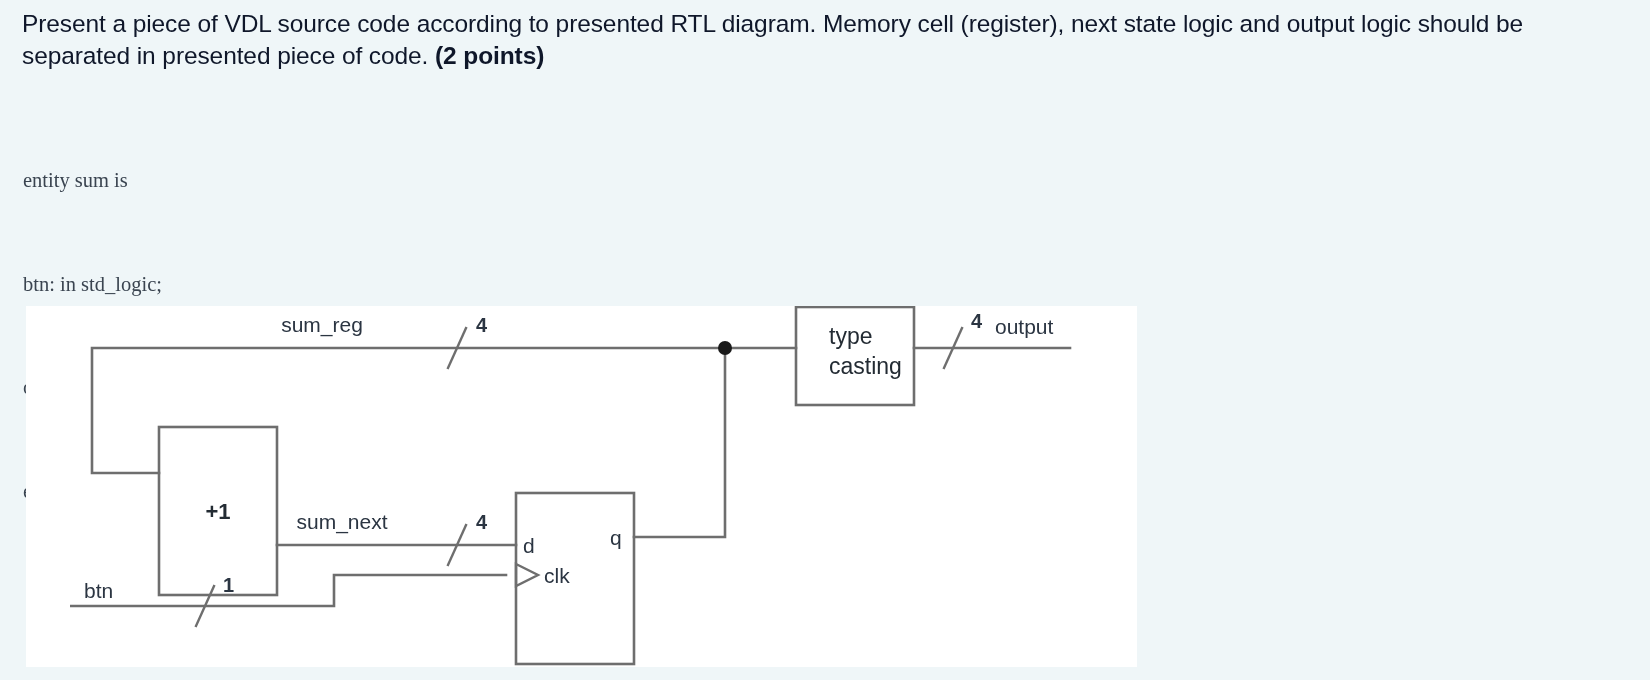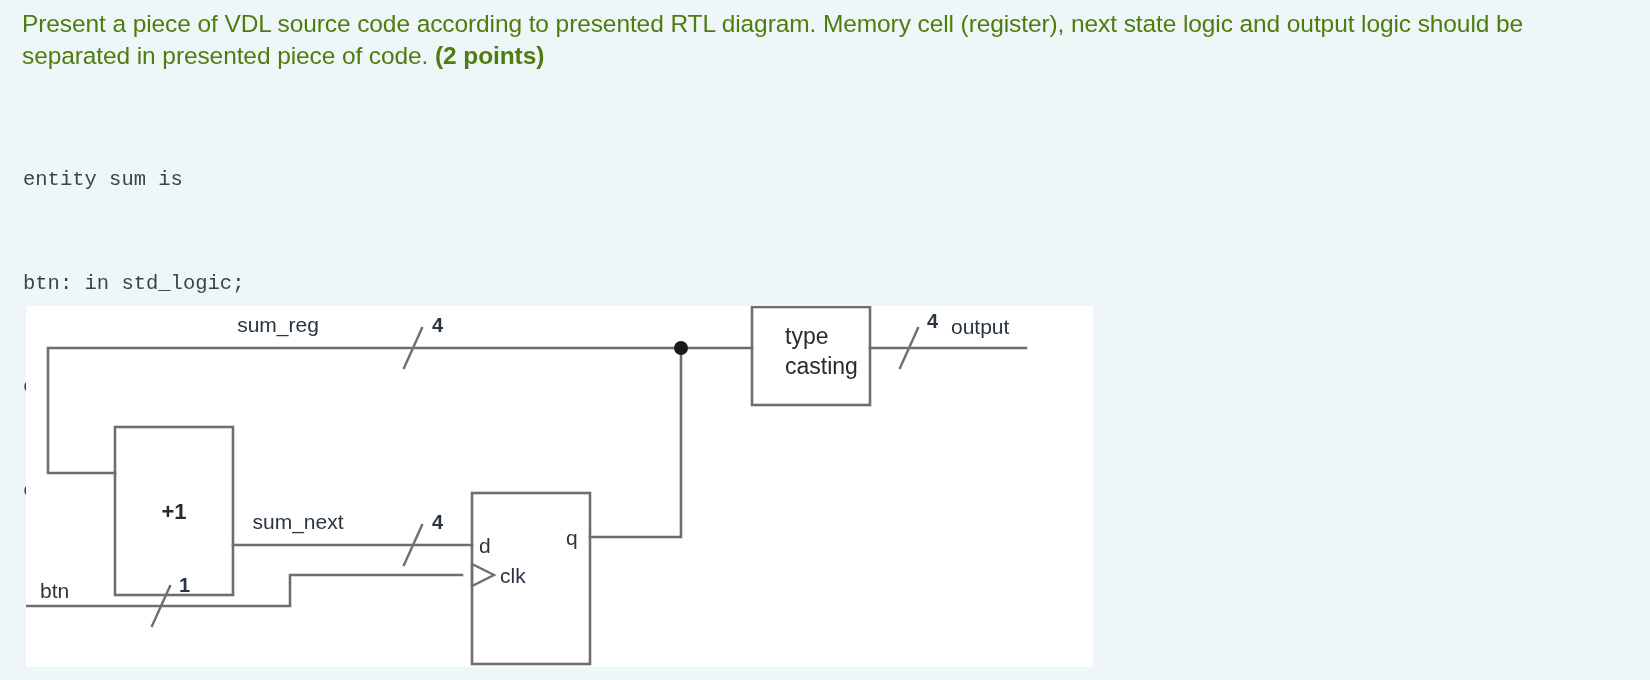--- a/index.html
+++ b/index.html
@@ -24,48 +24,49 @@
 
   
   .prompt {
     position: absolute;
     left: 22px;
     top: 8px;
     width: 1600px;
     font-size: 24.5px;
     line-height: 1.32;
     letter-spacing: -0.1px;
-    color: #4d7c0f;
+    color: #0f172a;
   }
   .prompt b {
     font-weight: 700;
   }
 
   
   .code {
     position: absolute;
     left: 23px;
     top: 94px;
     font-family: "Liberation Mono", "DejaVu Sans Mono", monospace;
     font-size: 20.5px;
     line-height: 34.5px;
     color: #3a4450;
     white-space: pre;
   }
-  .code-line { white-space: pre; }
+  .code-line { white-space: pre; font-family: Liberation Serif, serif; }
 
   
   .canvas {
     position: absolute;
     left: 26px;
     top: 306px;
     width: 1067px;
     height: 361px;
     background: #ffffff;
     overflow: hidden;
+    padding-left: 44px;
   }
   .canvas svg {
     display: block;
   }
   .lbl {
     font-family: "Liberation Sans", sans-serif;
     fill: #2b3542;
   }
   .lbl-sig  { font-size: 21px; }
   .lbl-pin  { font-size: 21px; }

